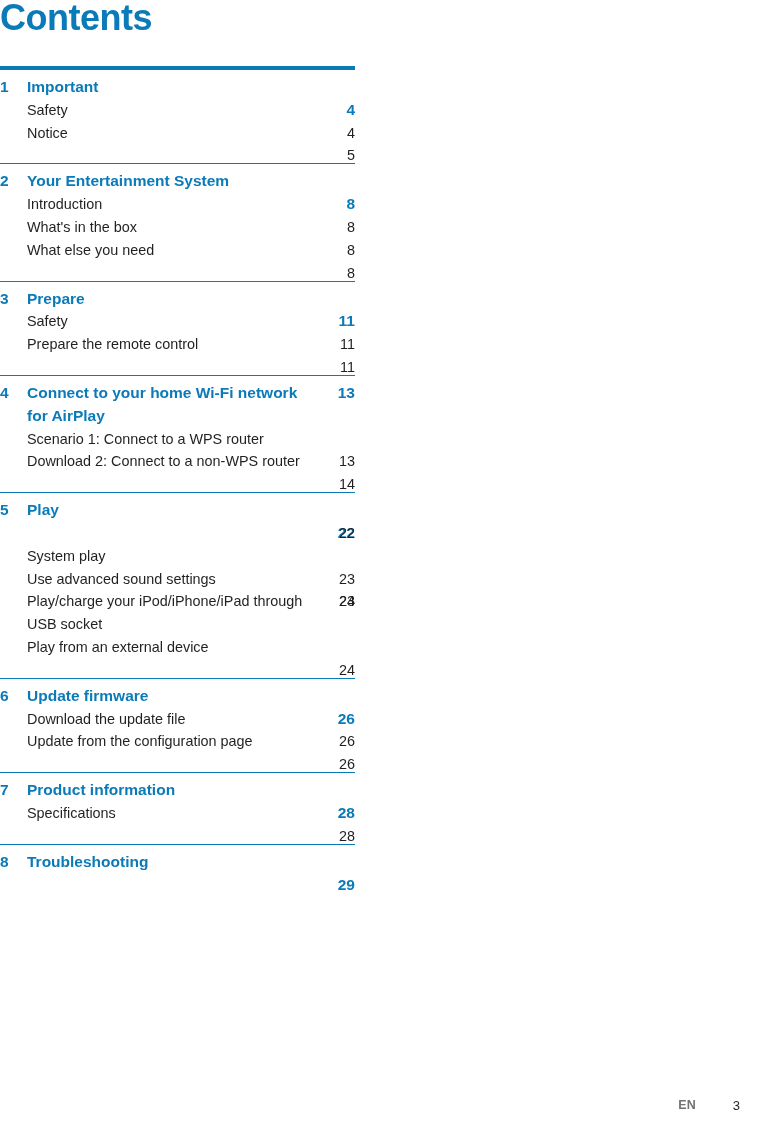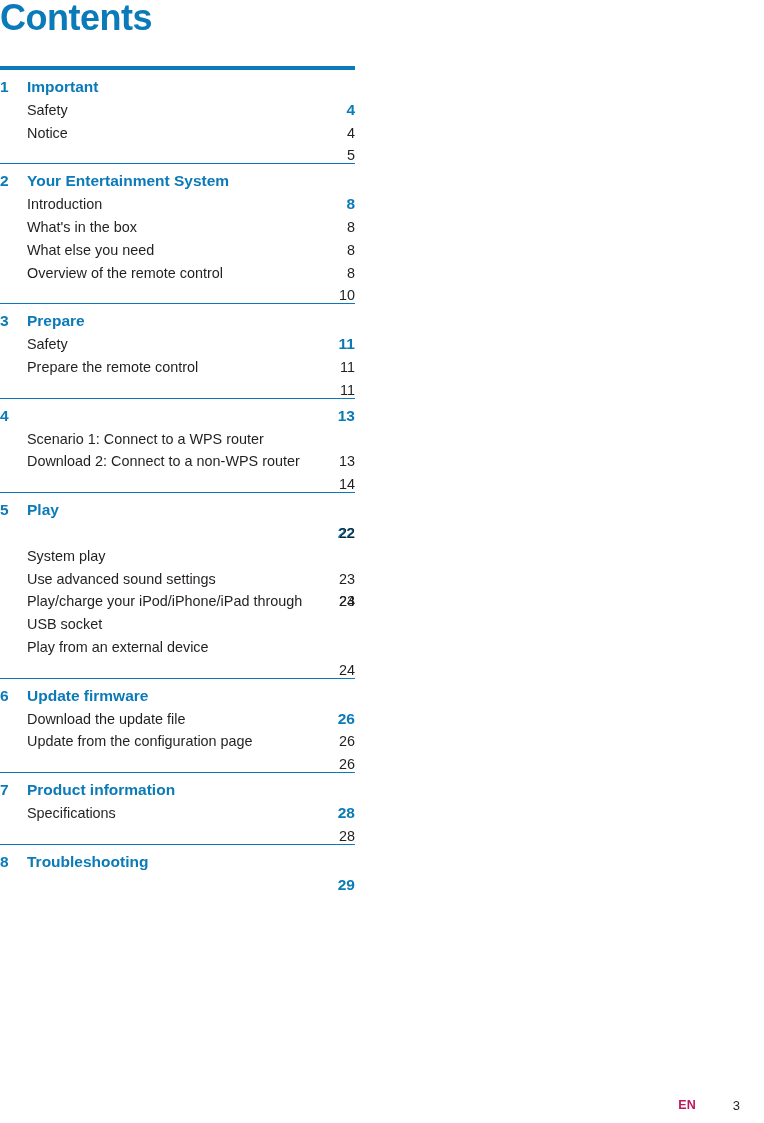--- a/index.html
+++ b/index.html
@@ -142,21 +142,21 @@
     top: 1098px;
     width: 740px;
     height: 20px;
   }
   .footer-lang {
     position: absolute;
     right: 44px;
     top: 0px;
     font-size: 12.5px;
     font-weight: 700;
-    color: #be185d;
+    color: #737373;
     letter-spacing: 0.2px;
   }
   .footer-page {
     position: absolute;
     right: 0px;
     top: 0px;
     font-size: 13px;
     font-weight: 400;
     color: #231f20;
     text-align: right;
@@ -203,24 +203,20 @@
             <span class="page-col">8</span>
           </div>
           <div class="row row-sub clearfix">
             <span class="label-col">What's in the box</span>
             <span class="page-col">8</span>
           </div>
           <div class="row row-sub clearfix">
             <span class="label-col">What else you need</span>
             <span class="page-col">8</span>
           </div>
-          <div class="row row-sub clearfix">
-            <span class="label-col">Overview of the remote control</span>
-            <span class="page-col">10</span>
-          </div>
         </div>
         <div class="gap-before-sep"></div>
         <div class="rule-sep"></div>
         <div class="gap-after-sep"></div>
         <div class="section">
           <div class="row row-head clearfix">
             <span class="num-col">3</span>
             <span class="label-col">Prepare</span>
             <span class="page-col">11</span>
           </div>
@@ -232,21 +228,21 @@
             <span class="label-col">Prepare the remote control</span>
             <span class="page-col">11</span>
           </div>
         </div>
         <div class="gap-before-sep"></div>
         <div class="rule-sep"></div>
         <div class="gap-after-sep"></div>
         <div class="section">
           <div class="row row-head clearfix wrap-entry">
             <span class="num-col">4</span>
-            <span class="label-col"><span class="pg-inline">13</span></span>
+            <span class="label-col"><span class="pg-inline">13</span><span>Connect to your home Wi-Fi network for AirPlay</span></span>
           </div>
           <div class="row row-sub clearfix">
             <span class="label-col">Scenario 1: Connect to a WPS router</span>
             <span class="page-col">13</span>
           </div>
           <div class="row row-sub clearfix">
             <span class="label-col">Download 2: Connect to a non-WPS router</span>
             <span class="page-col">14</span>
           </div>
         </div>

